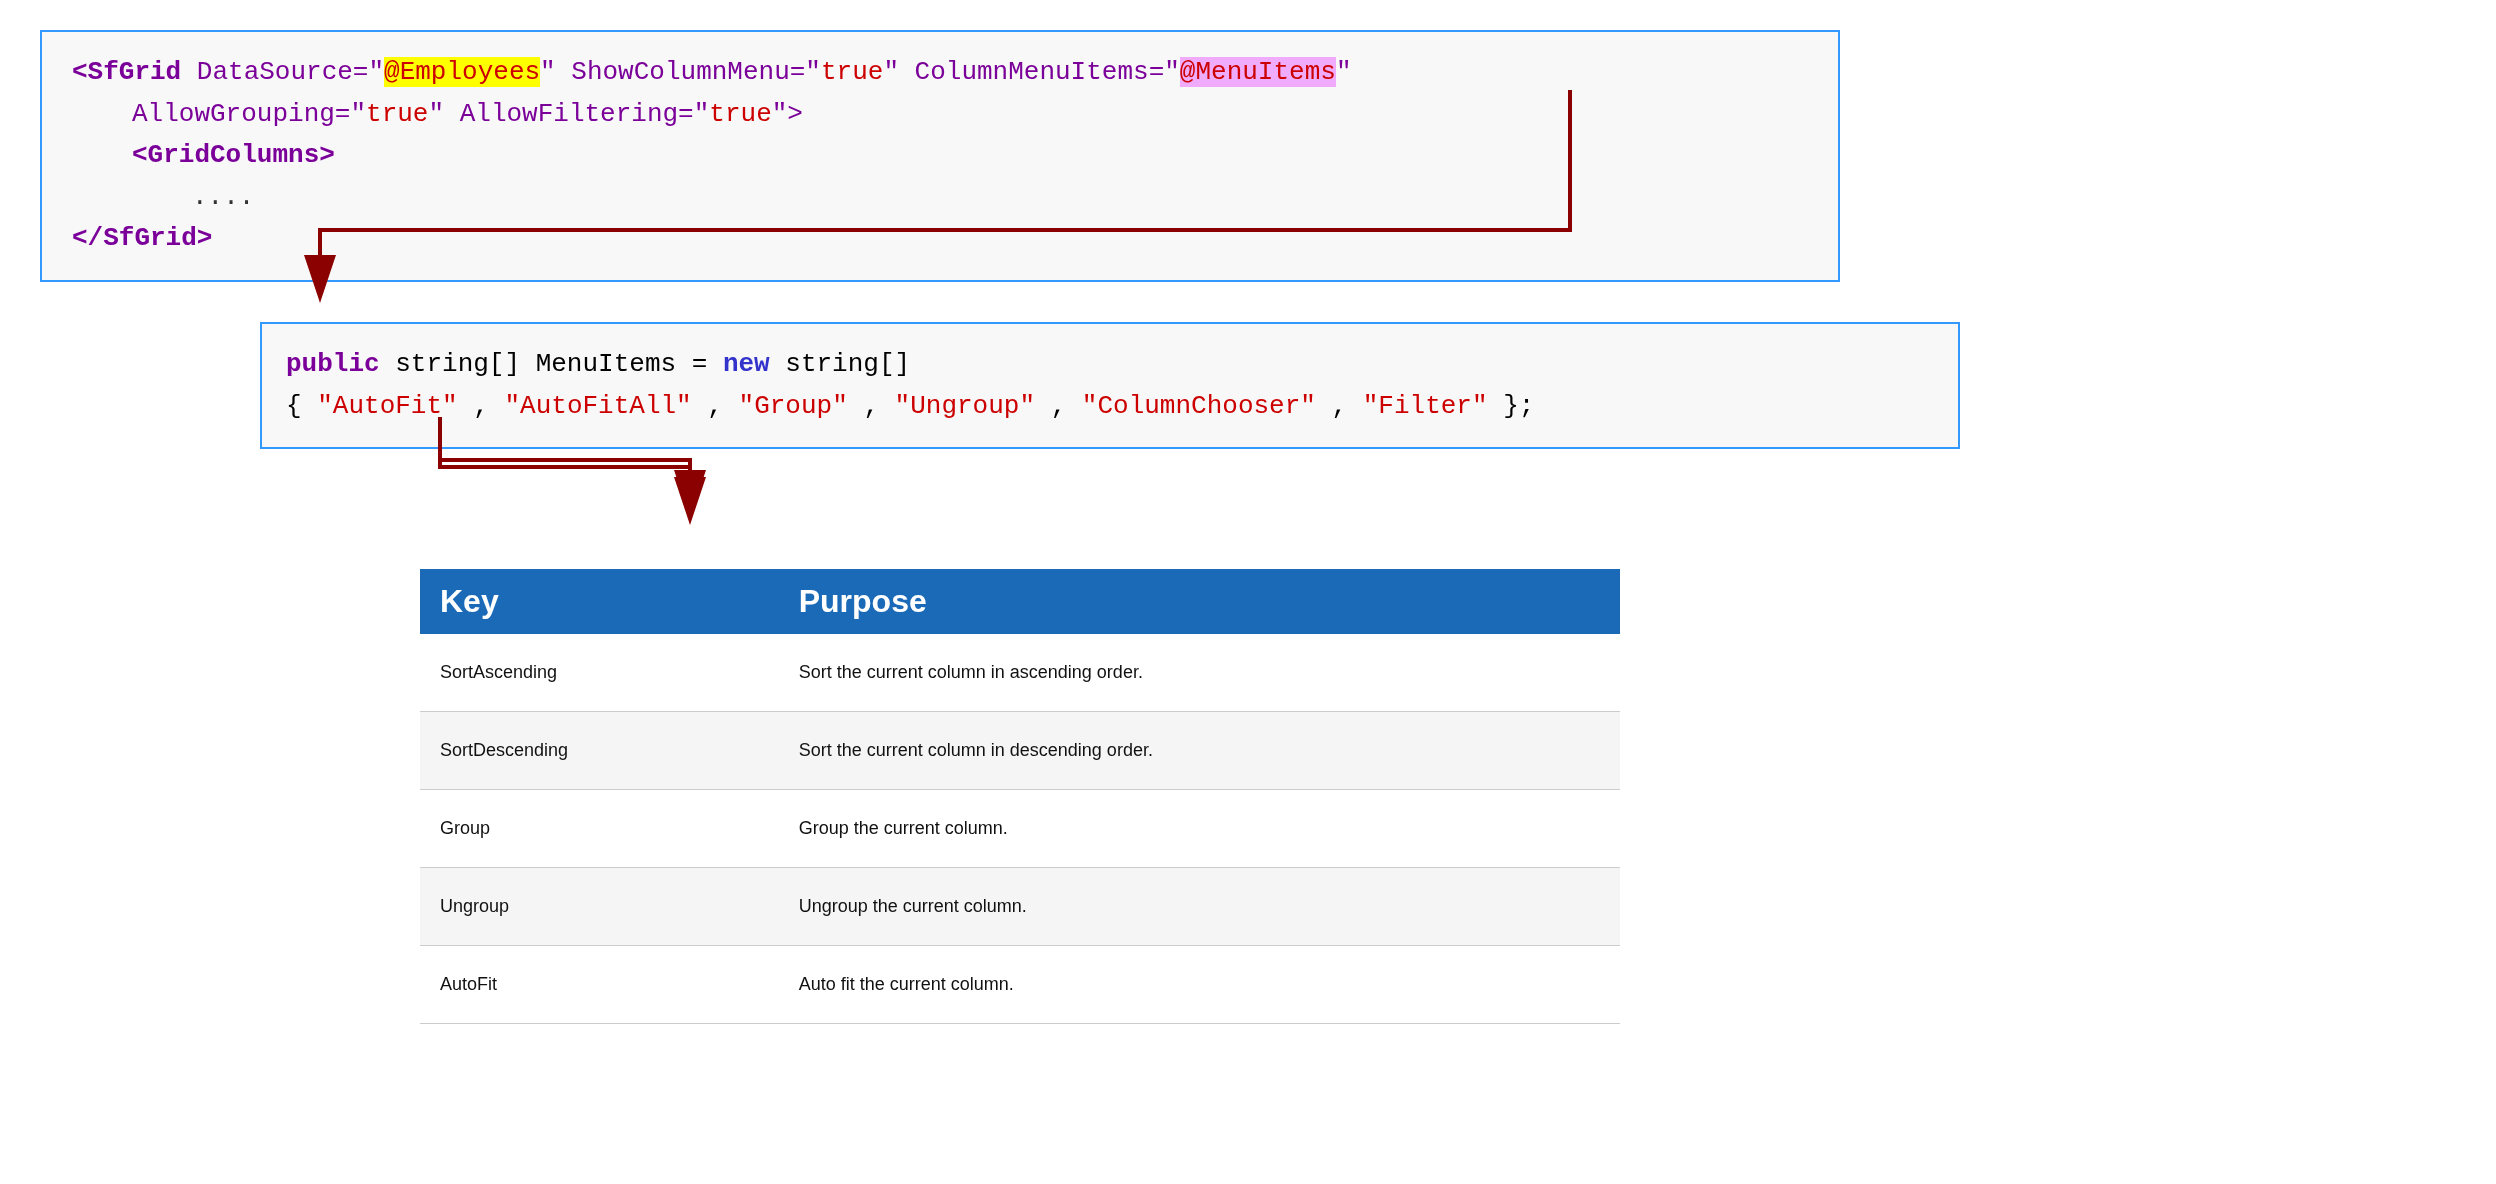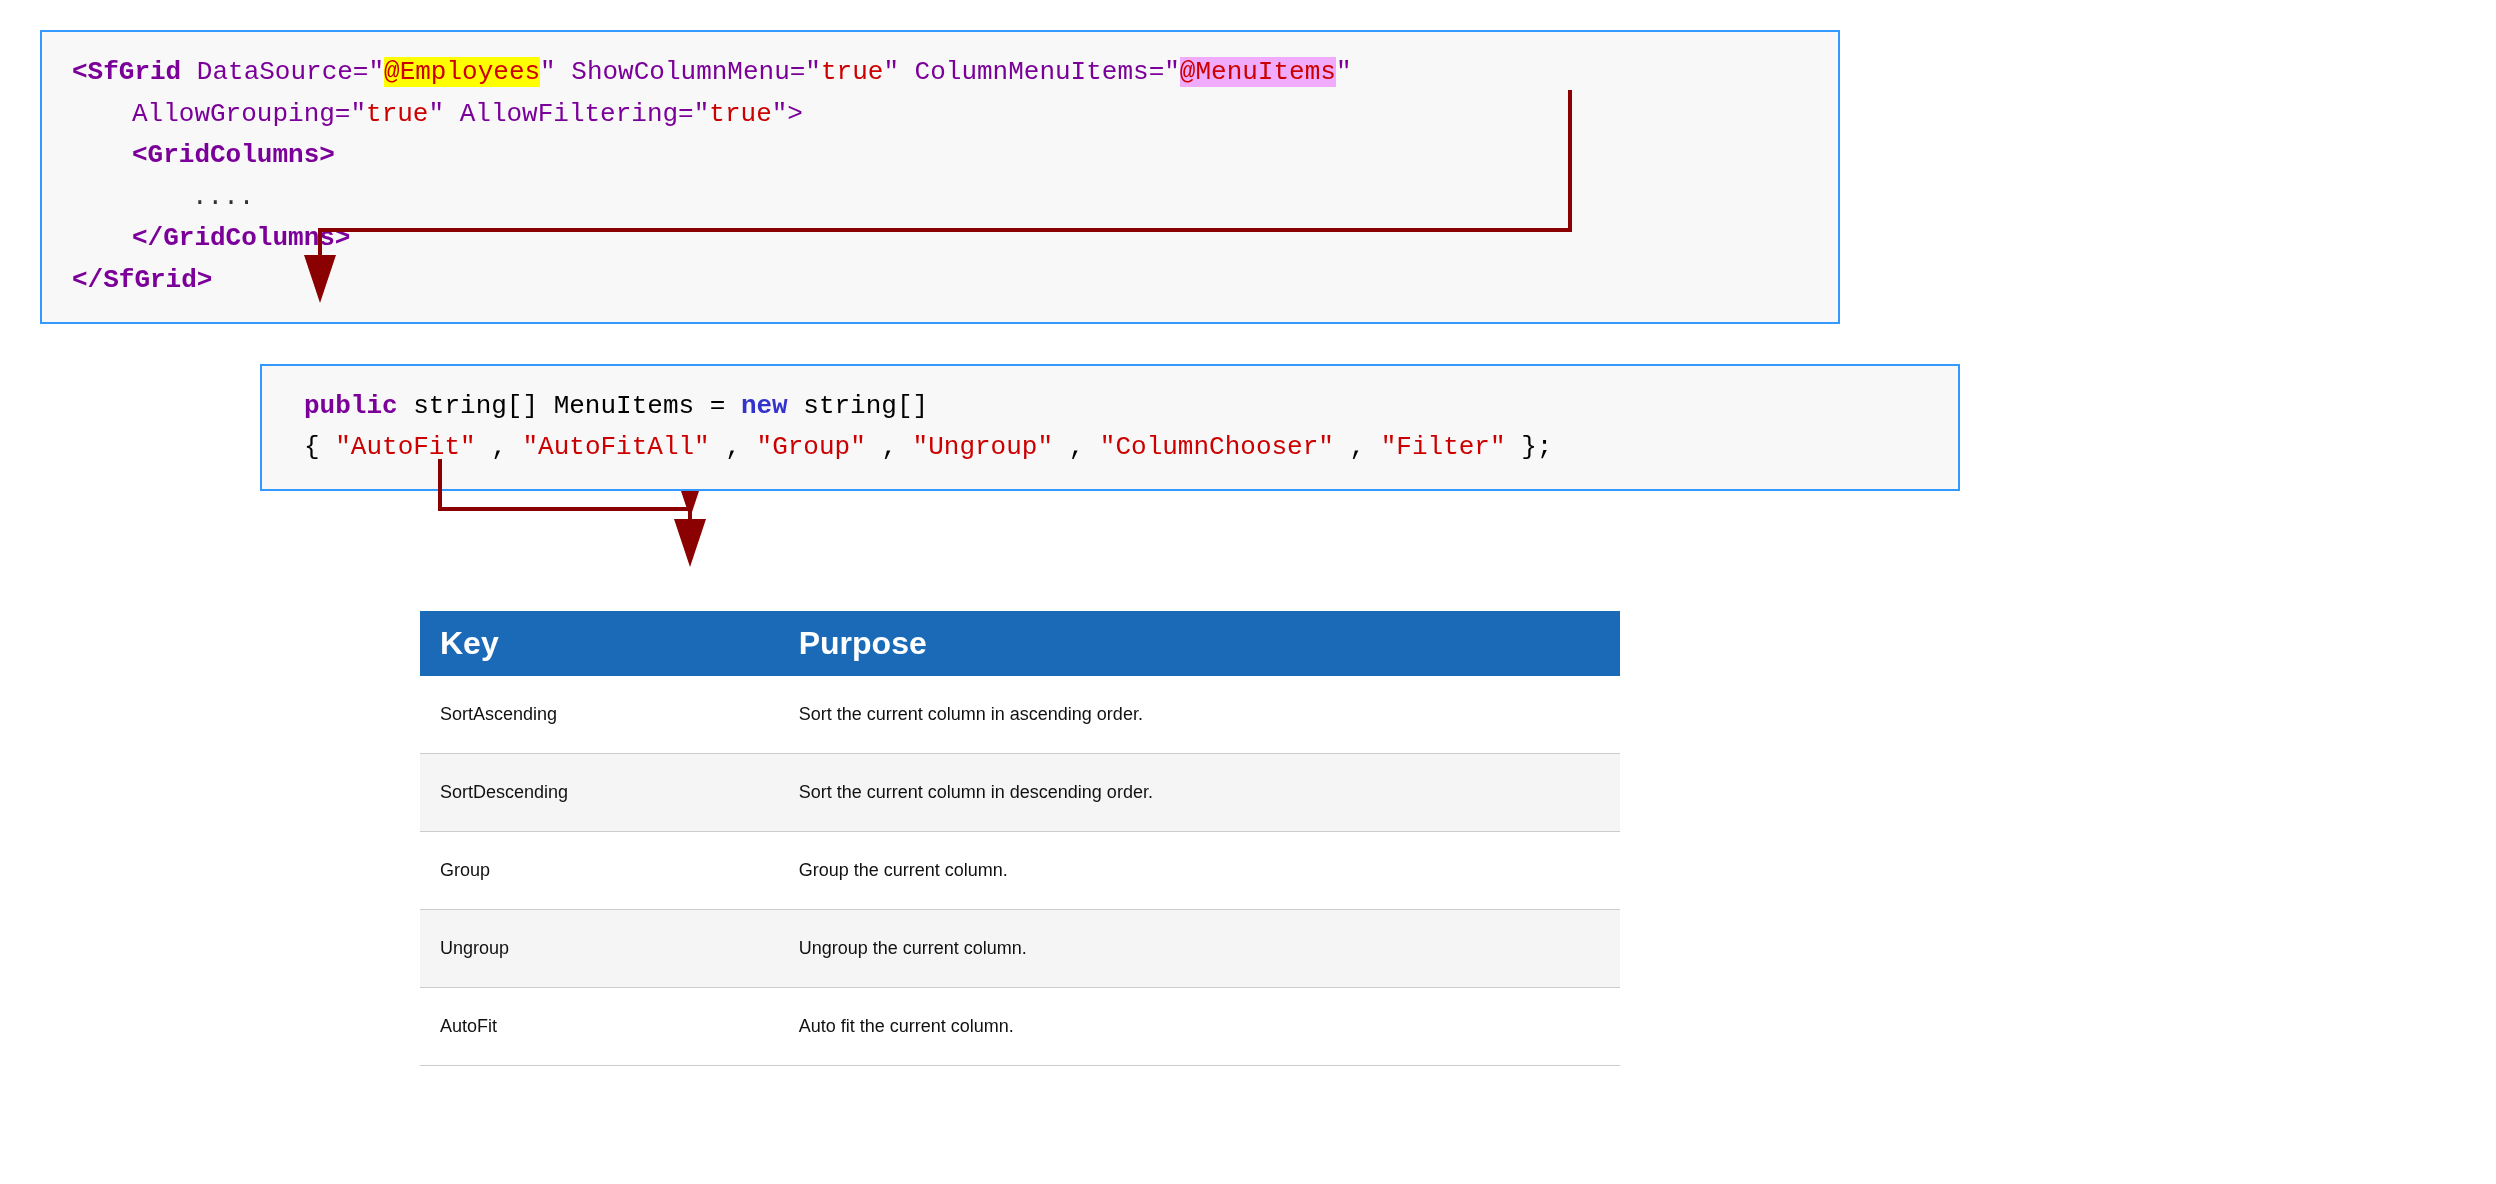--- a/index.html
+++ b/index.html
@@ -34,21 +34,21 @@
     .attr-value { color: #cc0000; }
     .highlight-yellow { background: #ffff00; color: #cc0000; }
     .highlight-yellow2 { background: #f0abfc; color: #cc0000; }
     .code-indent { margin-left: 60px; }
     .code-indent2 { margin-left: 120px; }
     .dots { color: #333; }
 
     .code-block-bottom {
       border: 2px solid #3399ff;
       background: #f8f8f8;
-      padding: 20px 42px;
+      padding: 20px 24px;
       font-family: 'Courier New', Courier, monospace;
       font-size: 26px;
       line-height: 1.6;
       margin-left: 220px;
       margin-top: 0px;
       display: inline-block;
       min-width: 1700px;
       position: relative;
     }
 
@@ -122,23 +122,20 @@
     </div>
     <div class="code-indent">
       <span class="attr-name"> AllowGrouping="</span><span class="attr-value">true</span><span class="attr-name">"</span>
       <span class="attr-name"> AllowFiltering="</span><span class="attr-value">true</span><span class="attr-name">"&gt;</span>
     </div>
     <div class="code-indent">
       <span class="kw-tag">&lt;GridColumns&gt;</span>
     </div>
     <div class="code-indent2">
       <span class="dots">....</span>
-    </div>
-    <div class="code-indent">
-      <span class="kw-tag">&lt;/GridColumns&gt;</span>
     </div>
     <div>
       <span class="kw-tag">&lt;/SfGrid&gt;</span>
     </div>
   </div>
 
   
   <svg width="2200" height="320" style="position:absolute; top:0; left:0; pointer-events:none; overflow:visible;">
 
     <path d="M 1530 60 L 1530 200 L 280 200 L 280 265" stroke="#8b0000" stroke-width="4" fill="none" marker-end="url(#arrowhead1)"></path>

